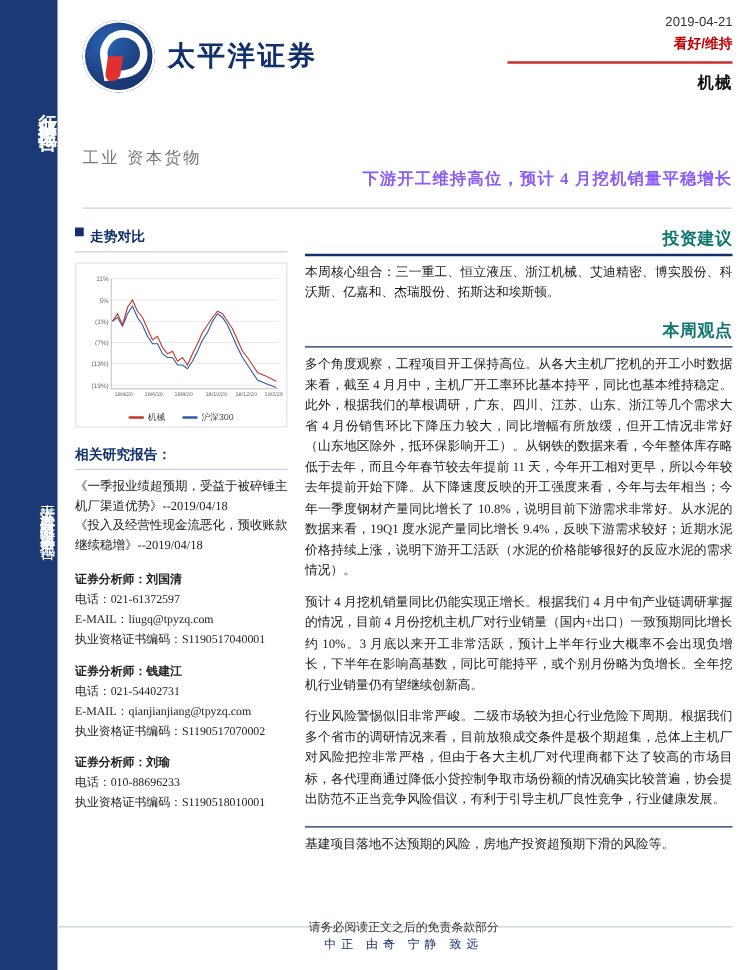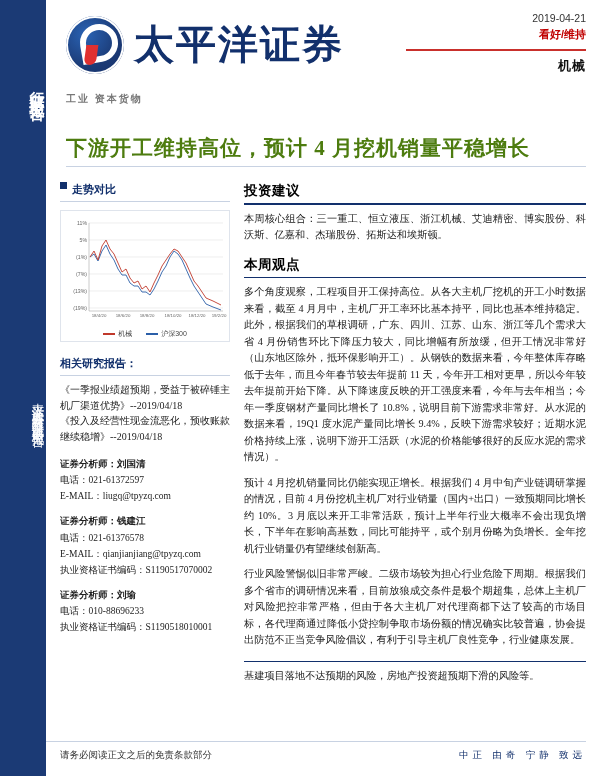--- a/index.html
+++ b/index.html
@@ -47,49 +47,49 @@
   }
   .logo-mark:after {
     content: ""; position: absolute; left: 19px; top: 29px;
     width: 12px; height: 20px; background: #e03030;
     border-radius: 0 0 6px 6px;
     transform: skewX(-8deg);
   }
   .logo-text { margin-left: 10px; }
   .logo-cn {
     font-family: "Liberation Serif", serif;
-    font-size: 40px; font-weight: bold; color: #12306c; letter-spacing: 2px;
+    font-size: 22px; font-weight: bold; color: #12306c; letter-spacing: 2px;
     line-height: 1.05;
   }
   .logo-en {
     font-family: "Liberation Sans", sans-serif;
     font-size: 10.5px; color: #12306c; letter-spacing: 2.2px; margin-top: 3px;
   }
 
   .hdr-right {
     position: absolute; right: 14px; top: 12px; width: 180px; text-align: right;
     font-family: "Liberation Sans", sans-serif;
   }
   .hdr-date { font-size: 10.5px; color: #333; text-align: right; }
   .hdr-type { font-size: 10.5px; color: #333; margin-top: 5px; }
   .hdr-rating { font-size: 11px; color: #c00000; margin-top: 3px; font-weight: bold; }
   .hdr-rule { height: 2px; background: #c9302c; margin: 7px 0 6px auto; width: 180px; }
   .hdr-sector { font-size: 13px; color: #111; font-weight: bold; letter-spacing: 1px; }
 
   .crumbs {
-    position: absolute; left: 66px; top: 92px;
-    font-family: "Liberation Sans", sans-serif;
-    font-size: 10px; color: #777; letter-spacing: 2px; font-weight: bold;
+    position: absolute; left: 66px; top: 117px;
+    font-family: "Liberation Sans", sans-serif;
+    font-size: 13px; color: #777; letter-spacing: 2px;
   }
 
   
   .title {
     position: absolute; left: 66px; top: 134px; width: 520px;
-    text-align: left;
-    font-size: 21px; font-weight: bold; color: #4d7c0f; letter-spacing: 1px;
+    text-align: right;
+    font-size: 13px; font-weight: bold; color: #8b5cf6; letter-spacing: 1px;
   }
   .title-rule { position: absolute; left: 66px; top: 166px; width: 520px; height: 1px; background: #c8d2e2; }
 
   
   .col-left { position: absolute; left: 60px; top: 182px; width: 170px; }
   .col-right { position: absolute; left: 244px; top: 182px; width: 342px; }
 
   .sec-head {
     font-family: "Liberation Sans", sans-serif;
     font-size: 11px; font-weight: bold; color: #12306c;
@@ -110,32 +110,32 @@
   .rel-list { margin-top: 6px; font-size: 10px; line-height: 1.55; color: #222; }
 
   .analyst { margin-top: 12px; font-size: 9.5px; line-height: 1.7; color: #222; }
   .analyst .nm { font-weight: bold; }
   .analyst .row { white-space: nowrap; overflow: hidden; }
   .analyst-block { margin-bottom: 9px; }
 
   
   .rhead {
     font-family: "Liberation Sans", sans-serif;
-    font-size: 13.5px; font-weight: bold; color: #000000; letter-spacing: .5px;
+    font-size: 13.5px; font-weight: bold; color: #0f766e; letter-spacing: .5px; text-align: right;
   }
   .rrule { height: 1.5px; background: #12306c; margin-top: 3px; margin-bottom: 6px; }
   .para { font-size: 10.2px; line-height: 1.62; text-align: justify; color: #1a1a1a; margin-bottom: 9px; }
   .blk { margin-bottom: 12px; }
 
   
   .footer-rule { position: absolute; left: 46px; bottom: 34px; width: 540px; height: 1px; background: #c8d2e2; }
   .footer {
     position: absolute; left: 60px; bottom: 14px; width: 526px;
     display: flex; justify-content: space-between; align-items: center;
-    font-size: 9.5px; color: #333;
+    font-size: 9.5px; color: #333; flex-direction: column;
   }
   .footer .right { letter-spacing: 4px; color: #12306c; }
 </style>
 </head>
 <body>
 
 <div class="leftband"></div>
 <div class="band-label b1">行业研究报告</div>
 <div class="band-label b2">太平洋证券股份有限公司证券研究报告</div>
 
@@ -209,24 +209,25 @@
   <div class="rel-list">
     <div>《一季报业绩超预期，受益于被碎锤主机厂渠道优势》--2019/04/18</div>
     <div>《投入及经营性现金流恶化，预收账款继续稳增》--2019/04/18</div>
   </div>
 
   <div class="analyst">
     <div class="analyst-block">
       <div class="row"><span class="nm">证券分析师：</span><span class="nm">刘国清</span></div>
       <div class="row"><span>电话：</span><span>021-61372597</span></div>
       <div class="row"><span>E-MAIL：</span><span>liugq@tpyzq.com</span></div>
+      <div class="row"><span>执业资格证书编码：</span><span>S1190517040001</span></div>
     </div>
     <div class="analyst-block">
       <div class="row"><span class="nm">证券分析师：</span><span class="nm">钱建江</span></div>
-      <div class="row"><span>电话：</span><span>021-61376578</span></div>
+      <div class="row"><span>电话：</span><span>021-54402731</span></div>
       <div class="row"><span>E-MAIL：</span><span>qianjianjiang@tpyzq.com</span></div>
       <div class="row"><span>执业资格证书编码：</span><span>S1190517070002</span></div>
     </div>
     <div class="analyst-block">
       <div class="row"><span class="nm">证券分析师：</span><span class="nm">刘瑜</span></div>
       <div class="row"><span>电话：</span><span>010-88696233</span></div>
       <div class="row"><span>执业资格证书编码：</span><span>S1190518010001</span></div>
     </div>
   </div>
 </div>

